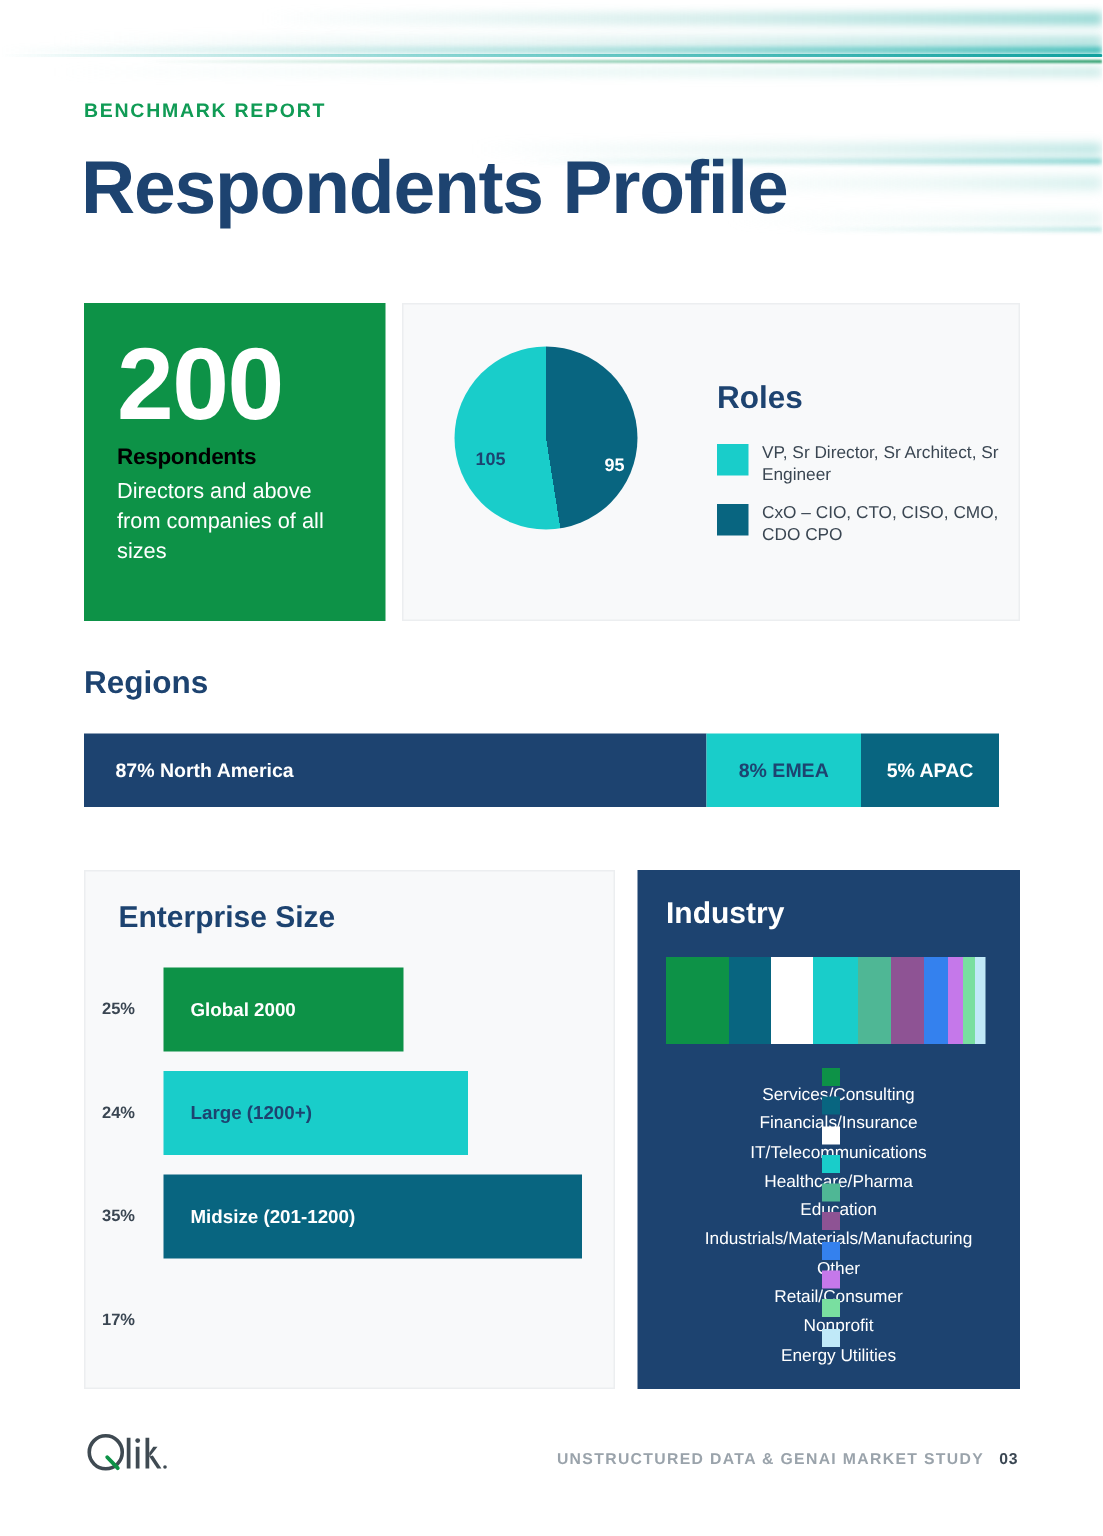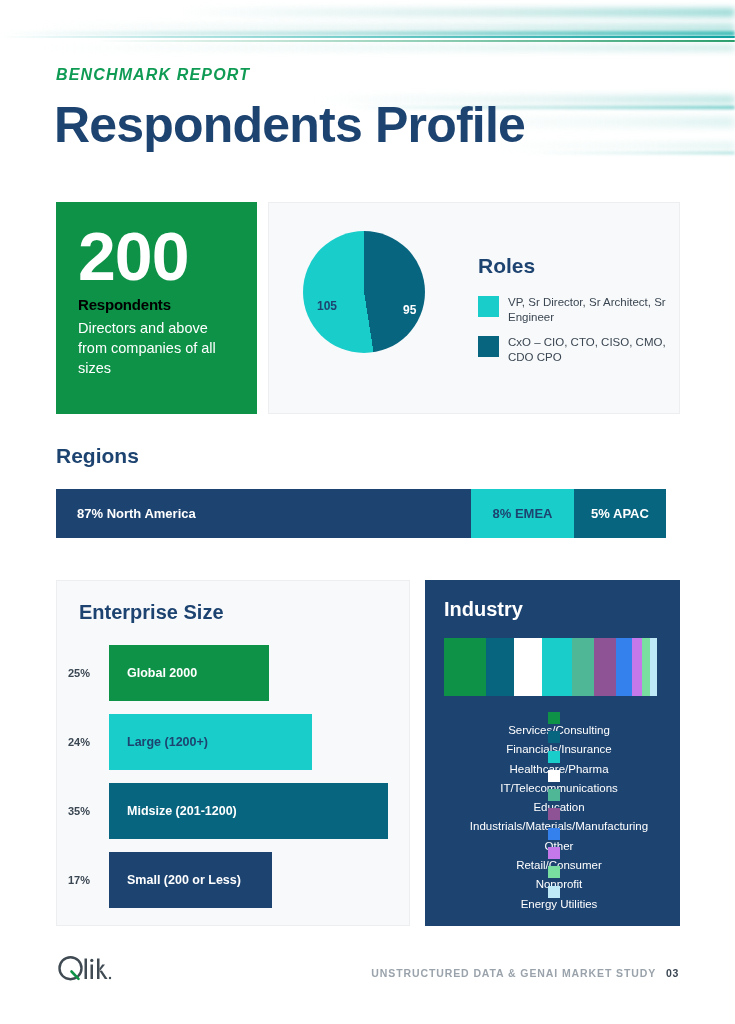--- a/index.html
+++ b/index.html
@@ -65,25 +65,24 @@
         background: linear-gradient(90deg, rgba(255,255,255,0) 0%, rgba(210,238,234,.35) 60%, rgba(180,228,223,.5) 100%);
         filter: blur(3.5px); }
   .s11 { top: 152px; width: 210px; height: 2.4px;
         background: linear-gradient(90deg, rgba(255,255,255,0) 0%, rgba(140,212,207,.4) 60%, rgba(90,195,190,.6) 100%);
         filter: blur(1.4px); }
 
   
   .eyebrow {
     position: absolute;
     left: 56px; top: 66px;
-    font-size: 16px;
+    font-size: 13px;
     font-weight: bold;
     letter-spacing: 1.15px;
     color: #109b55;
-    font-style: italic;
   }
   .page-title {
     position: absolute;
     left: 54px; top: 96px;
     font-size: 50px;
     font-weight: bold;
     letter-spacing: -0.8px;
     color: #1d4370;
   }
 
@@ -365,21 +364,20 @@
         <div class="ent-row">
           <div class="ent-pct">24%</div>
           <div class="ent-bar" style="width: 203px; background: rgb(25, 205, 202); color: rgb(29, 67, 112);">Large (1200+)</div>
         </div>
         <div class="ent-row">
           <div class="ent-pct">35%</div>
           <div class="ent-bar" style="width: 279px; background: rgb(8, 101, 128); color: rgb(255, 255, 255);">Midsize (201-1200)</div>
         </div>
         <div class="ent-row">
           <div class="ent-pct">17%</div>
-          <div class="ent-bar" style="width: 163px; background: rgb(29, 67, 112); color: rgb(255, 255, 255);">Small (200 or Less)</div>
         </div>
       </div>
   </div>
 
   <div class="ind-panel">
     <div class="ind-title">Industry</div>
     <div class="ind-stack" id="ind-stack">
         <div class="ind-seg" style="width: 42px; background: rgb(13, 146, 71);"></div>
         <div class="ind-seg" style="width: 28px; background: rgb(8, 101, 128);"></div>
         <div class="ind-seg" style="width: 28px; background: rgb(255, 255, 255);"></div>
@@ -394,26 +392,26 @@
     <div class="ind-legend" id="ind-legend">
         <div class="ind-legend-item">
           <span class="ind-swatch" style="background: rgb(13, 146, 71);"></span>
           <span class="ind-legend-text">Services/Consulting</span>
         </div>
         <div class="ind-legend-item">
           <span class="ind-swatch" style="background: rgb(8, 101, 128);"></span>
           <span class="ind-legend-text">Financials/Insurance</span>
         </div>
         <div class="ind-legend-item">
+          <span class="ind-swatch" style="background: rgb(255, 255, 255);"></span>
+          <span class="ind-legend-text">IT/Telecommunications</span>
+        </div>
+        <div class="ind-legend-item">
           <span class="ind-swatch" style="background: rgb(25, 205, 202);"></span>
           <span class="ind-legend-text">Healthcare/Pharma</span>
-        </div>
-        <div class="ind-legend-item">
-          <span class="ind-swatch" style="background: rgb(255, 255, 255);"></span>
-          <span class="ind-legend-text">IT/Telecommunications</span>
         </div>
         <div class="ind-legend-item">
           <span class="ind-swatch" style="background: rgb(79, 183, 149);"></span>
           <span class="ind-legend-text">Education</span>
         </div>
         <div class="ind-legend-item">
           <span class="ind-swatch" style="background: rgb(142, 83, 148);"></span>
           <span class="ind-legend-text">Industrials/Materials/Manufacturing</span>
         </div>
         <div class="ind-legend-item">

